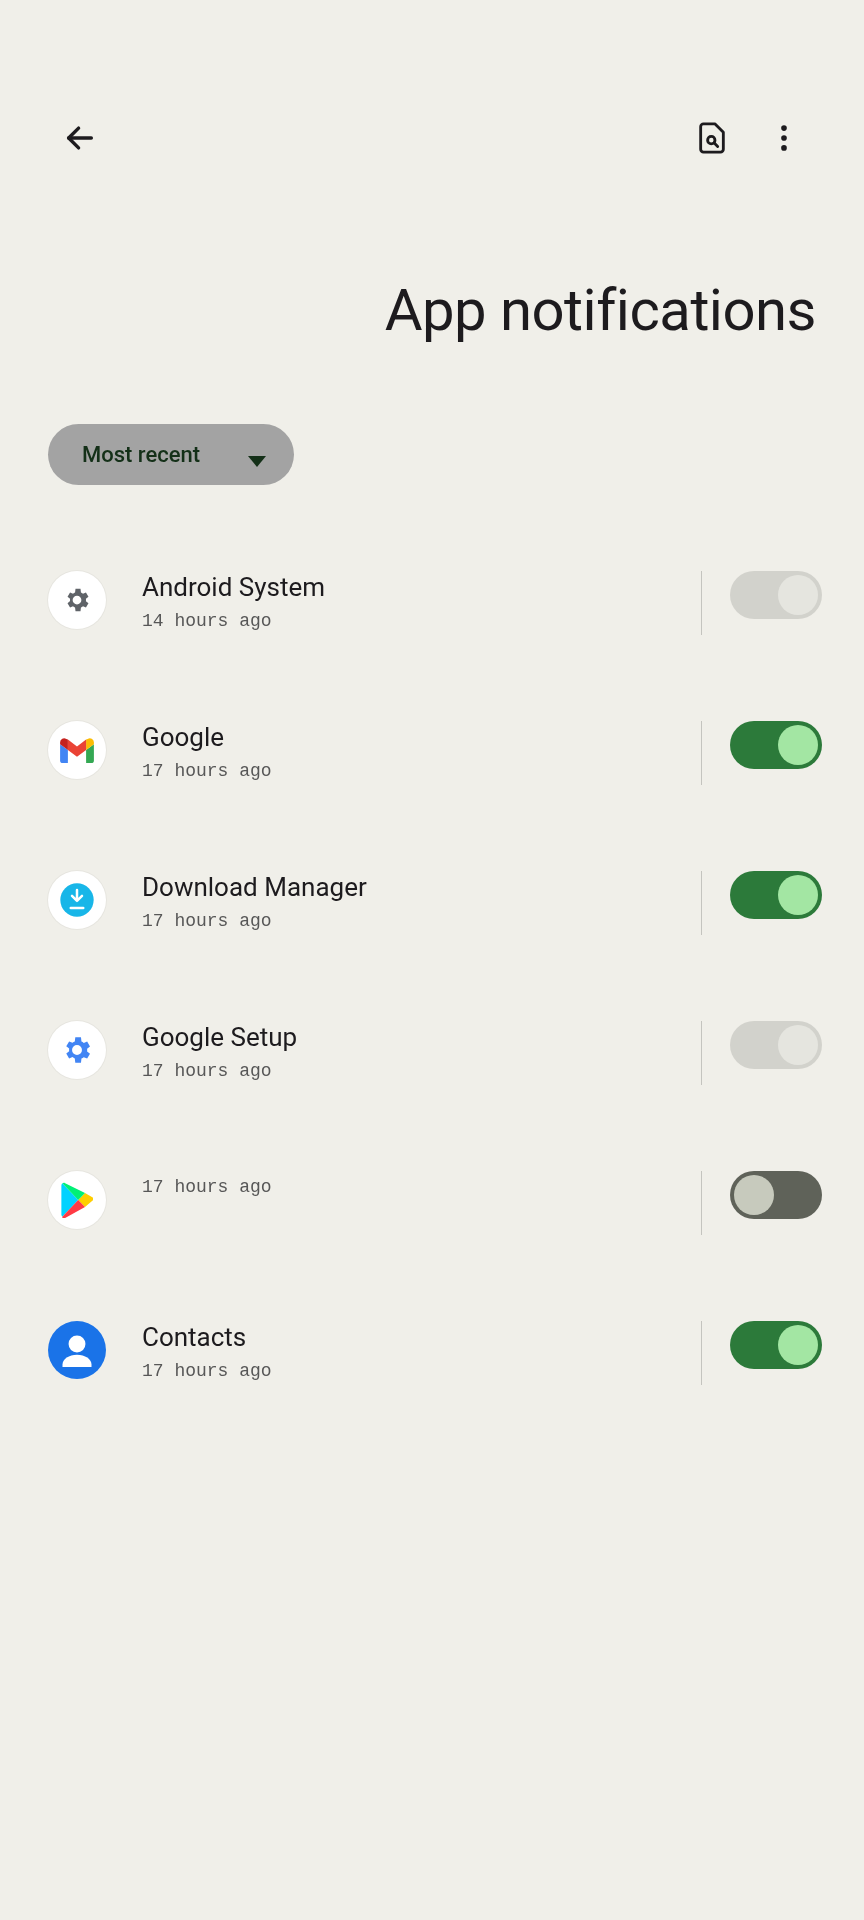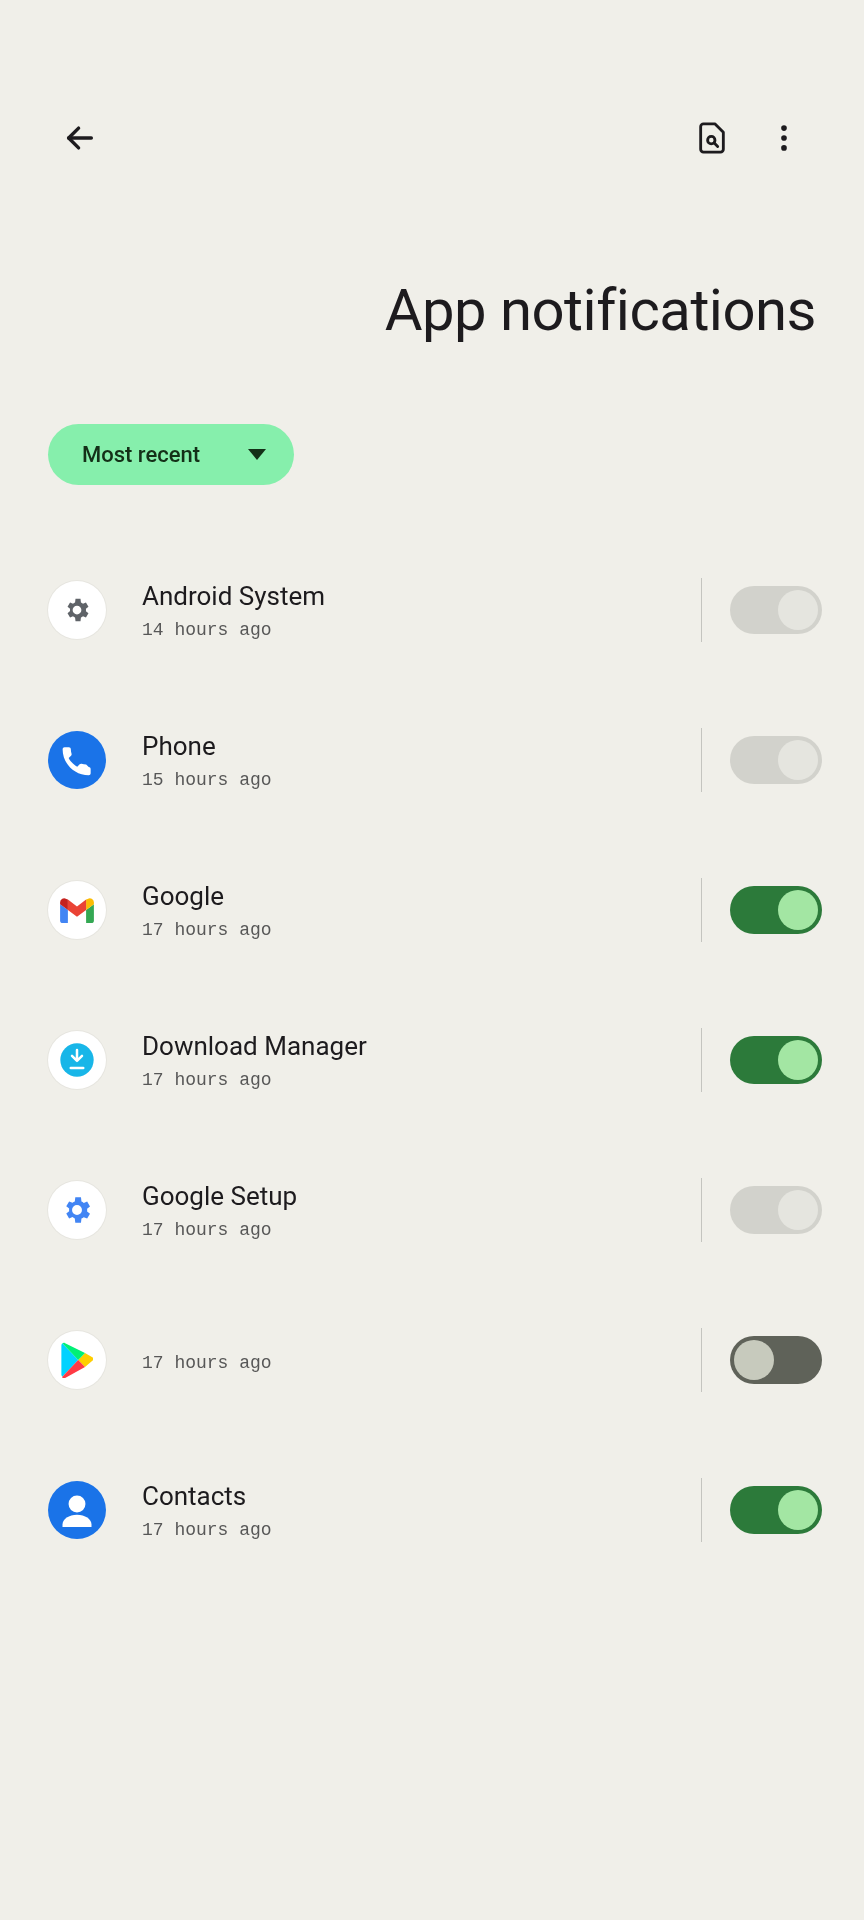--- a/index.html
+++ b/index.html
@@ -29,39 +29,38 @@
     font-size: 58px;
     font-weight: 400;
     letter-spacing: -0.5px;
     text-align: right;
   }
   .filter-row {
     padding: 0 48px 50px 48px;
   }
   .chip {
     display: inline-flex;
-    align-items: center;
-    background: #86efac;
+    align-items: flex-end;
+    background: #a3a3a3;
     border-radius: 9999px;
     padding: 18px 28px 18px 34px;
     font-size: 22px;
     font-weight: 500;
     color: #143018;
   }
   .chip .arrow {
     margin-left: 48px;
     width: 0; height: 0;
     border-left: 9px solid transparent;
     border-right: 9px solid transparent;
     border-top: 11px solid #143018;
   }
   .list { }
   .row {
     display: flex;
-    align-items: center;
     padding: 36px 42px 36px 48px;
     min-height: 150px;
   }
   .app-icon {
     width: 58px; height: 58px;
     border-radius: 50%;
     background: #fff;
     display: flex; align-items: center; justify-content: center;
     flex-shrink: 0;
     box-shadow: 0 0 0 1px rgba(0,0,0,0.04);
@@ -157,36 +156,20 @@
     <div class="row-text">
       <div class="name">Android System</div>
       <div class="sub">14 hours ago</div>
     </div>
     <div class="divider"></div>
     <div class="toggle off">
         <div class="thumb"></div>
       </div>
   </div>
 
-  <div class="row">
-    <div class="app-icon raw">
-      <svg width="58" height="58" viewBox="0 0 48 48">
-          <circle cx="24" cy="24" r="24" fill="#1a73e8"></circle>
-          <path fill="#fff" d="M31.6 27.7c-1.3 0-2.6-.2-3.8-.6-.6-.2-1.2 0-1.6.4l-2 2c-3-1.6-5.6-4.1-7.1-7.1l2-2c.4-.4.6-1 .4-1.6-.4-1.2-.6-2.5-.6-3.8 0-.9-.7-1.6-1.6-1.6h-3.6c-.9 0-1.6.7-1.6 1.6 0 12 9.7 21.6 21.6 21.6.9 0 1.6-.7 1.6-1.6v-3.6c0-.9-.7-1.6-1.6-1.6z"></path>
-        </svg>
-    </div>
-    <div class="row-text">
-      <div class="name">Phone</div>
-      <div class="sub">15 hours ago</div>
-    </div>
-    <div class="divider"></div>
-    <div class="toggle off">
-        <div class="thumb"></div>
-      </div>
-  </div>
 
   <div class="row">
     <div class="app-icon">
       <svg width="34" height="26" viewBox="0 0 52 40">
         <path fill="#4285F4" d="M4 40h8V20L0 11v25a4 4 0 0 0 4 4z"></path>
         <path fill="#34A853" d="M40 40h8a4 4 0 0 0 4-4V11l-12 9z"></path>
         <path fill="#FBBC04" d="M40 4v16l12-9V8a6 6 0 0 0-9.6-4.8z"></path>
         <path fill="#EA4335" d="M12 20V4l14 10.5L40 4v16L26 30.5z"></path>
         <path fill="#C5221F" d="M0 8v3l12 9V4L9.6 3.2A6 6 0 0 0 0 8z"></path>
       </svg>

